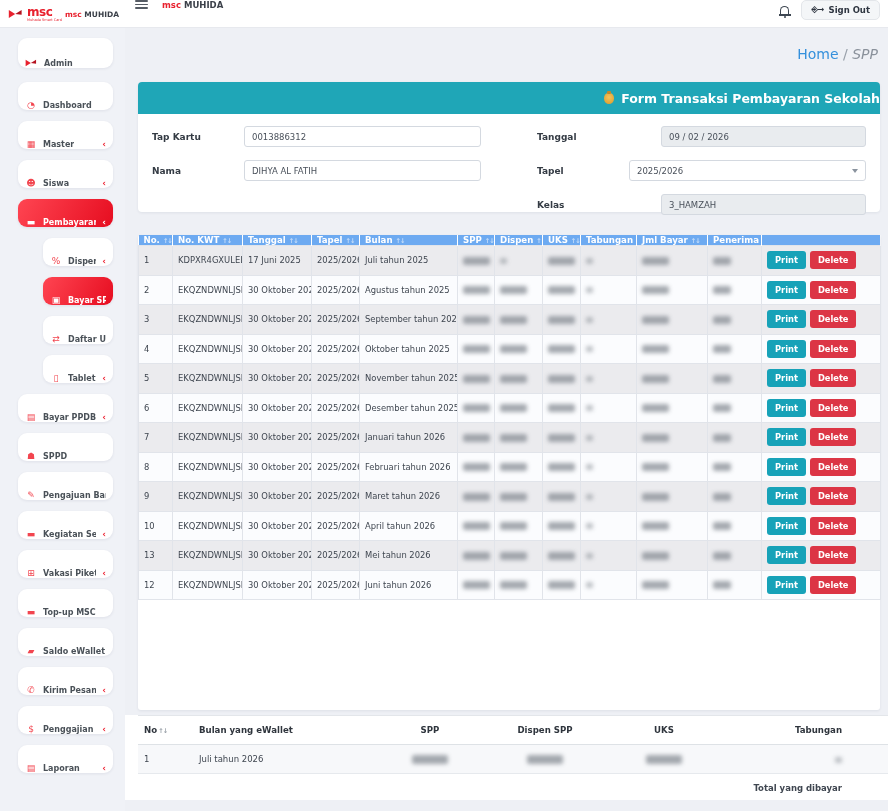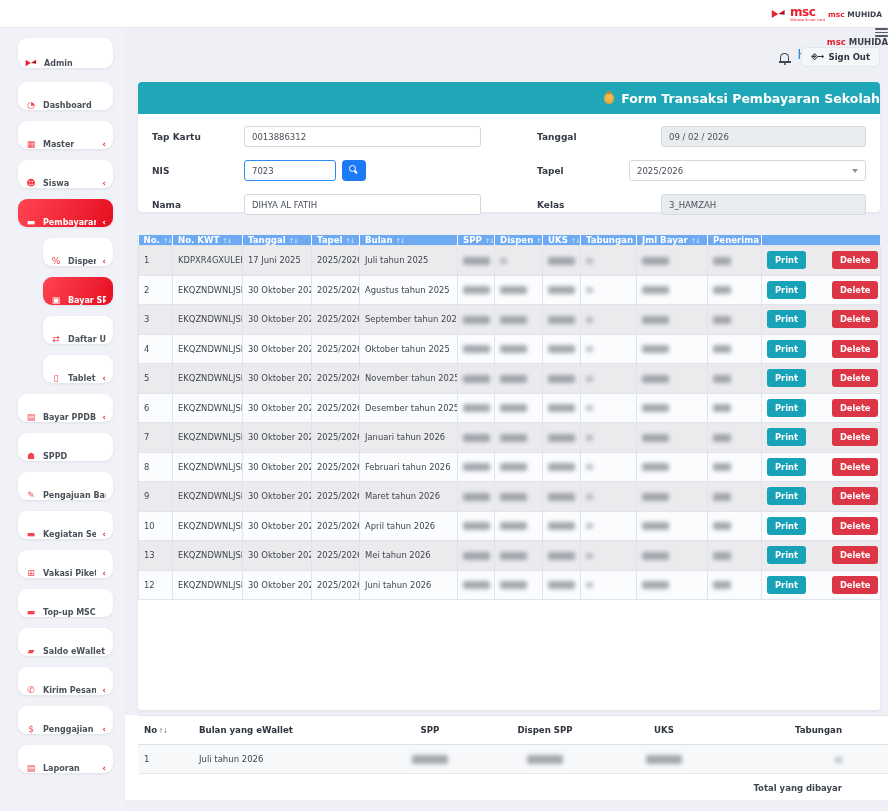--- a/index.html
+++ b/index.html
@@ -1,21 +1,21 @@
 <!DOCTYPE html>
 <html><head>
 <meta charset="utf-8">
 <style>
   * { margin:0; padding:0; box-sizing:border-box; }
   html,body { width:888px; height:811px; overflow:hidden;
     font-family:"DejaVu Sans","Liberation Sans",sans-serif; background:#eef0f5; color:#3f4650; }
 
   
   .navbar { position:absolute; top:0; left:0; width:888px; height:28px; background:#fff;
-    border-bottom:1px solid #e7e9ee; display:flex; align-items:flex-end; z-index:5;flex-direction:column; }
+    border-bottom:1px solid #e7e9ee; display:flex; align-items:flex-start; z-index:5; }
   .nav-logo { width:125px; height:28px; display:flex; align-items:center; padding-left:8px; gap:3px; flex:none; }
   .logo-mark { width:16px; height:12px; flex:none; }
   .logo-stack { display:flex; flex-direction:column; line-height:1; }
   .logo-big { color:#e8212e; font-weight:bold; font-size:12px; letter-spacing:-.5px; }
   .logo-sub { font-size:3.5px; color:#e8212e; margin-top:1px; white-space:nowrap; }
   .brand-pair { font-size:7.5px; font-weight:bold; white-space:nowrap; }
   .brand-pair .r { color:#e8212e; } .brand-pair .d { color:#3b4049; }
   .hamburger { width:13px; height:9px; margin-left:10px; position:relative; cursor:pointer; flex:none; }
   .hamburger span { position:absolute; left:0; width:13px; height:1.6px; background:#555b64; border-radius:1px; }
   .hamburger span:nth-child(1){top:0}.hamburger span:nth-child(2){top:3.6px}.hamburger span:nth-child(3){top:7.2px}
@@ -76,21 +76,21 @@
   table.hist th .sort { font-size:6.5px; color:rgba(255,255,255,.6); margin-left:3px; letter-spacing:-1px; }
   table.hist td { font-size:8.4px; color:#3f4650; padding:0 5px; height:29.5px; border:1px solid #e1e4ea;
     white-space:nowrap; overflow:hidden; }
   table.hist tbody tr:nth-child(odd) { background:#ebebee; }
   table.hist tbody tr:nth-child(even) { background:#fbfcfe; }
   .mask { display:inline-block; height:8px; border-radius:2px; background:#878d94; filter:blur(2.2px); opacity:.75; vertical-align:middle; }
   .mask.wide { width:27px; } .mask.mid { width:18px; } .mask.dash { width:7px; height:6px; opacity:.55; }
   .mask.xl { width:36px; height:9px; }
   .btn { border:none; border-radius:3px; color:#fff; font-size:8.3px; font-weight:600; padding:4px 8px; cursor:pointer; font-family:inherit; }
   .btn.print { background:#17a2b8; margin-right:4px; }
-  .btn.delete { background:#dc3545;margin-left:22px; }
+  .btn.delete { background:#dc3545; }
 
   
   .summary-band { position:absolute; top:687px; left:0px; width:763px; height:85px; background:#fff; }
   table.summ { width:742px; margin-left:13px; border-collapse:collapse; table-layout:fixed; }
   table.summ th { font-size:8.6px; font-weight:bold; color:#2f353d; text-align:left; padding:9px 6px;
     border-top:1px solid #e3e6ea; border-bottom:1px solid #dee2e6; white-space:nowrap; }
   table.summ td { font-size:8.5px; color:#3f4650; padding:9px 6px; border-bottom:1px solid #e6e9ed; }
   table.summ .c { text-align:center; } table.summ .r { text-align:right; }
   table.summ tbody tr { background:#f7f8fa; }
   table.summ tfoot td { border-bottom:none; font-weight:bold; }
@@ -234,27 +234,20 @@
   <section class="card form-card">
     <div class="form-head">
       <span class="moneybag"></span>
       <span>Form Transaksi Pembayaran Sekolah</span>
     </div>
     <div class="form-body">
       <div class="col">
         <div class="f-row">
           <label>Tap Kartu</label>
           <input class="inp" value="0013886312" style="">
-        </div>
-        <div class="f-row">
-          <label>NIS</label>
-          <input class="inp blue" value="7023" style="">
-          <button class="search-btn">
-              <span class="mag"></span>
-            </button>
         </div>
         <div class="f-row">
           <label>Nama</label>
           <input class="inp" value="DIHYA AL FATIH" style="">
         </div>
       </div>
       <div class="col">
         <div class="f-row">
           <label>Tanggal</label>
           <div class="inp disabled">09 / 02 / 2026</div>

